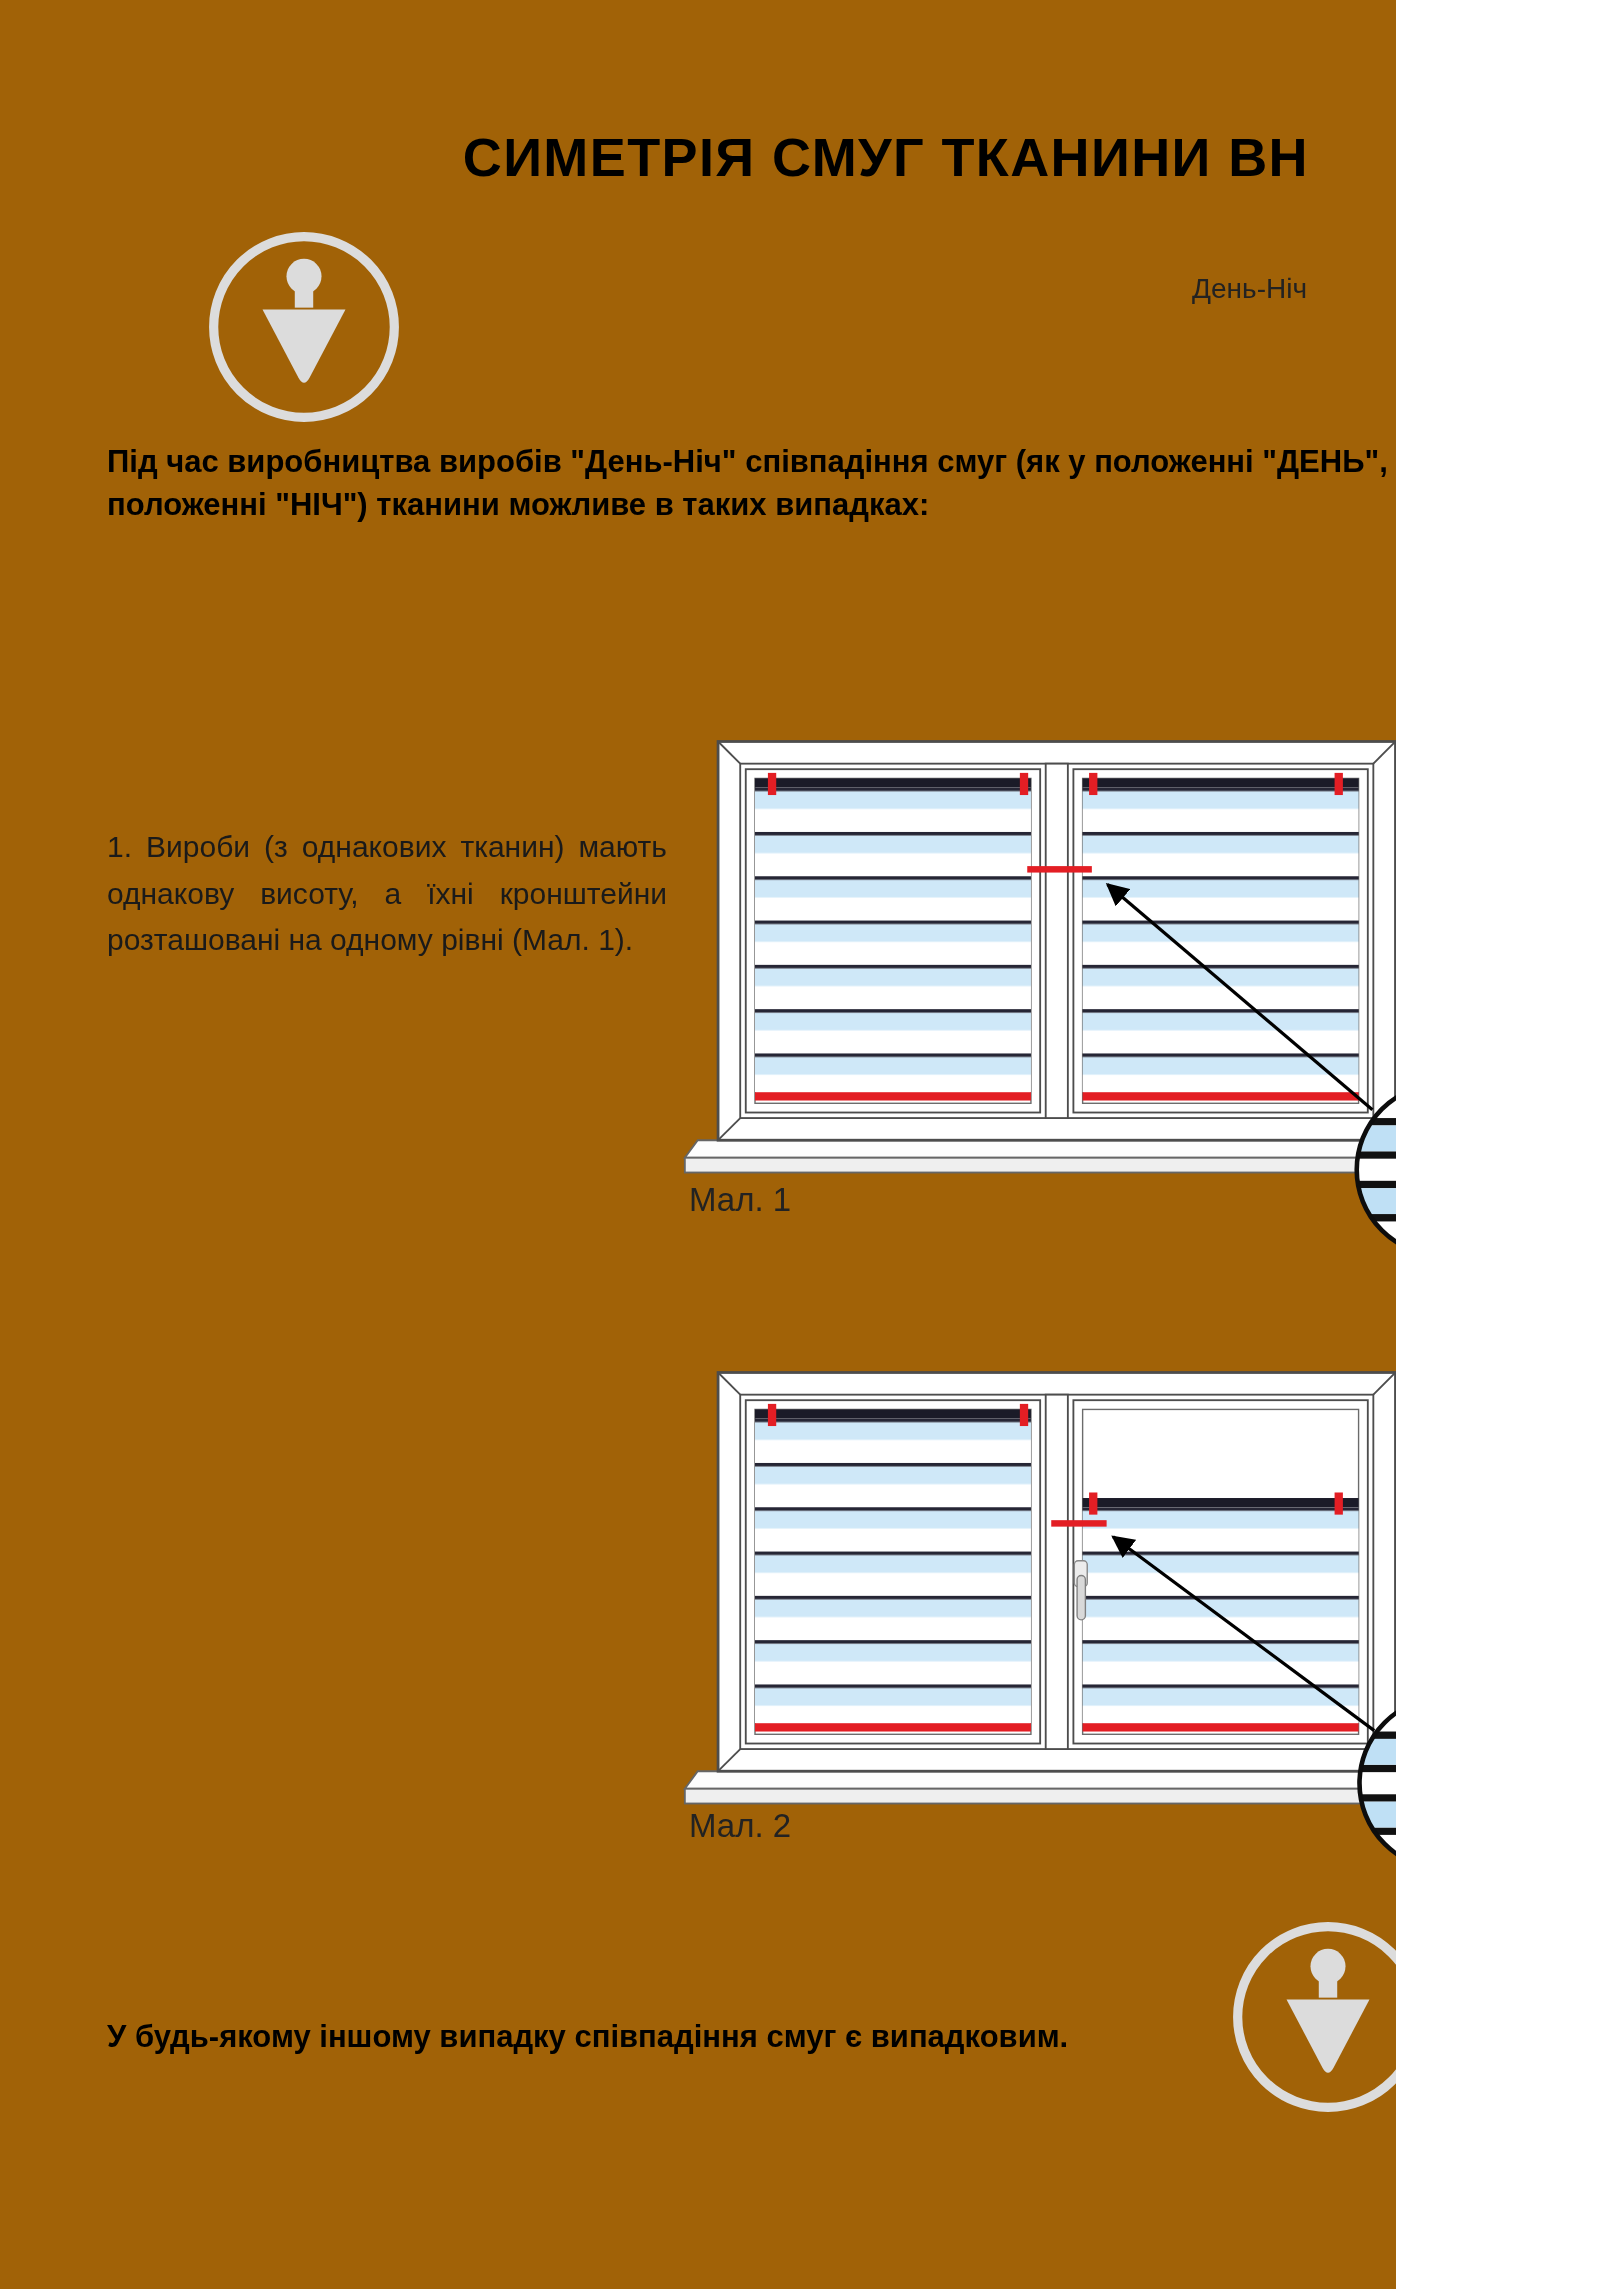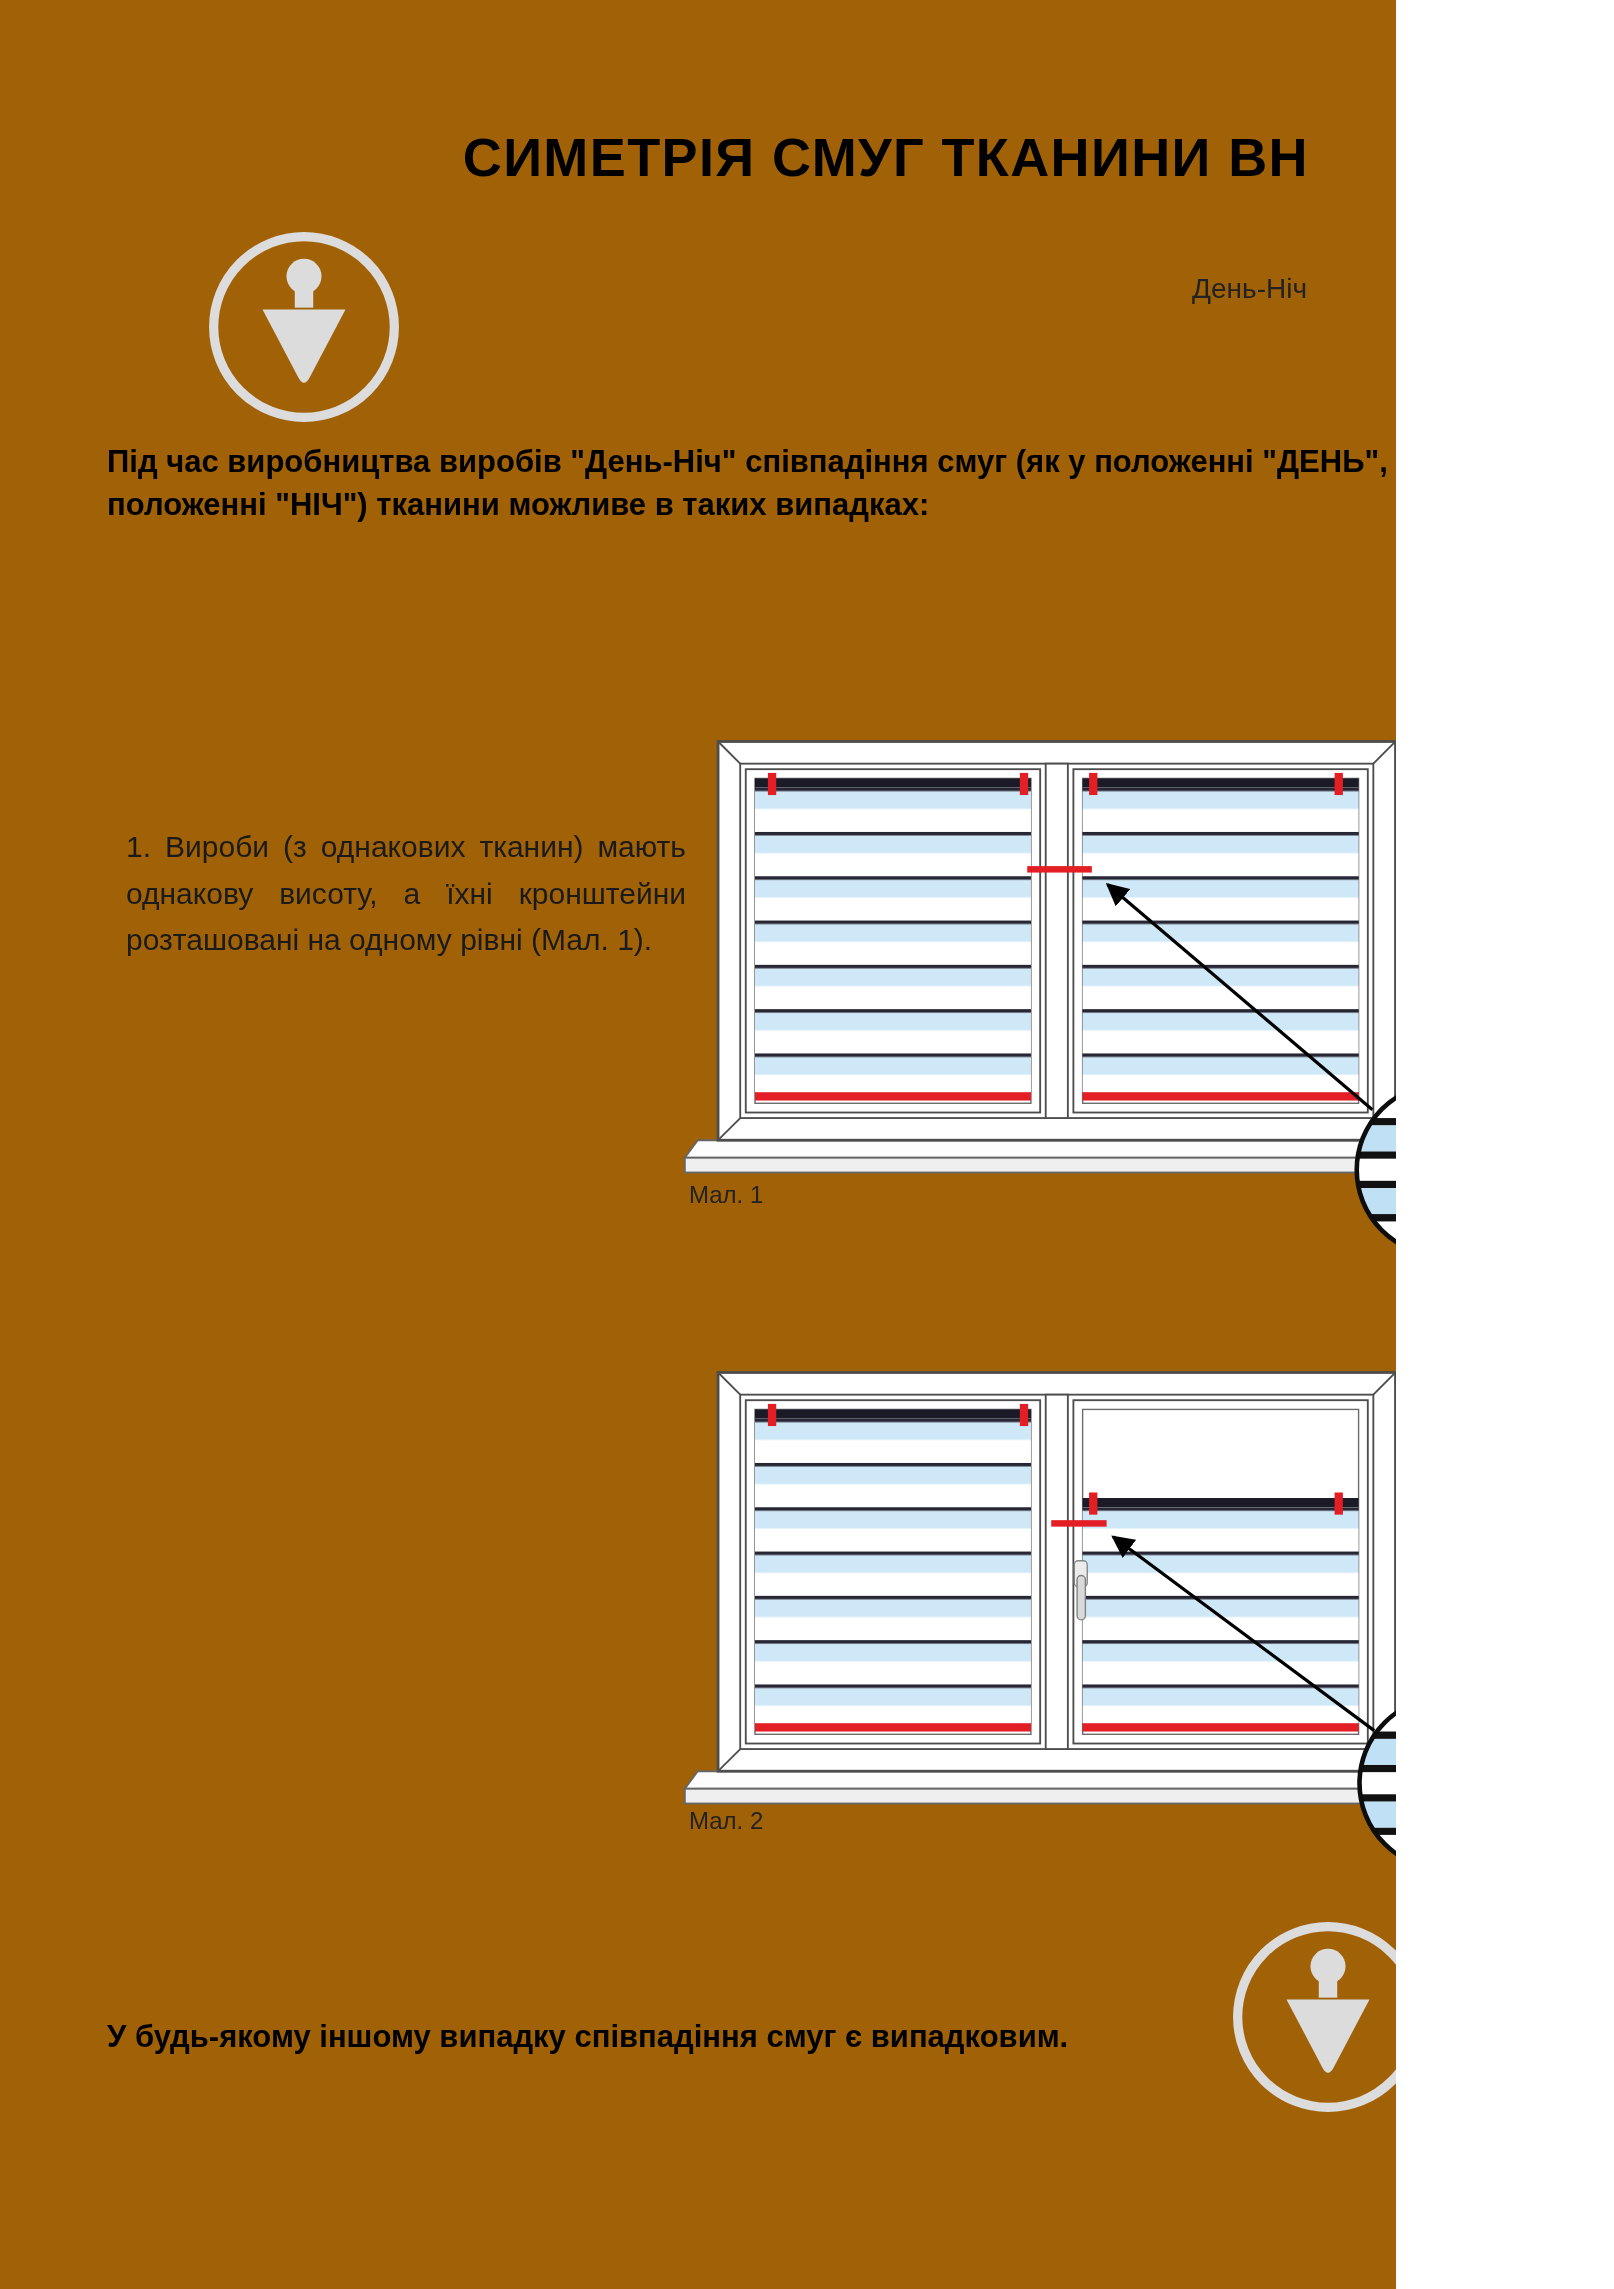--- a/index.html
+++ b/index.html
@@ -4,41 +4,41 @@
 <style>
   * { margin:0; padding:0; box-sizing:border-box; }
   html,body { background:#ffffff; }
   body { font-family:"Liberation Sans", sans-serif; color:#111; }
   .page { position:relative; width:1396px; height:2290px; background:#a16207; overflow:hidden; }
   .abs { position:absolute; }
   .title { font-size:54px; font-weight:700; letter-spacing:1.4px; color:#000; white-space:nowrap; }
   .subtitle { font-size:28px; color:#222;margin-top:44px; }
   .intro { font-size:31px; font-weight:700; line-height:1.38; color:#000; }
   .itemtext { font-size:30px; line-height:1.55; text-align:justify; color:#1a1a1a; }
-  .caption { font-size:24px; color:#222; }
+  .caption { font-size:33px; color:#222; }
   .footer { font-size:31px; font-weight:700; color:#000; }
 </style>
 </head>
 <body>
 
 <div class="page">
 
   <svg class="abs" style="left:198px; top:221px;" width="212" height="212" viewBox="0 0 230 230">
     <circle cx="115" cy="115" r="98" fill="none" stroke="#dcdcdc" stroke-width="10"></circle>
     <circle cx="115" cy="60" r="19" fill="#dcdcdc"></circle>
     <rect x="105" y="70" width="20" height="24" fill="#dcdcdc"></rect>
     <path d="M70 96 L160 96 L121 170 Q115 181 109 170 Z" fill="#dcdcdc"></path>
   </svg>
 
   <div class="abs title" style="top:126px; right:87px;">СИМЕТРІЯ СМУГ ТКАНИНИ ВН</div>
   <div class="abs subtitle" style="top:229px; right:89px;">День-Ніч</div>
 
   <div class="abs intro" style="left:107px; top:441px; width:1412px;">Під час виробництва виробів "День-Ніч" співпадіння смуг (як у положенні "ДЕНЬ", так і в положенні "НІЧ") тканини можливе в таких випадках:</div>
 
-  <div class="abs itemtext" style="left:107px; top:824px; width:560px;margin-left:19px;">1. Вироби (з однакових тканин) мають однакову висоту, а їхні кронштейни розташовані на одному рівні (Мал. 1).</div>
+  <div class="abs itemtext" style="left:107px; top:824px; width:560px;">1. Вироби (з однакових тканин) мають однакову висоту, а їхні кронштейни розташовані на одному рівні (Мал. 1).</div>
 
   <svg class="abs" style="left:683px; top:734px;" width="886" height="554" viewBox="0 0 960 600">
     <defs>
       <pattern id="fabric1" x="0" y="58" width="12" height="48" patternUnits="userSpaceOnUse">
         <rect width="12" height="48" fill="#ffffff"></rect>
         <rect width="12" height="4" fill="#262635"></rect>
         <rect y="4" width="12" height="19" fill="#cfe8f8"></rect>
       </pattern>
       <marker id="arrowhead1" viewBox="0 0 10 10" refX="9" refY="5" markerWidth="7" markerHeight="7" orient="auto-start-reverse">
         <path d="M0 0 L10 5 L0 10 z" fill="#000"></path>

